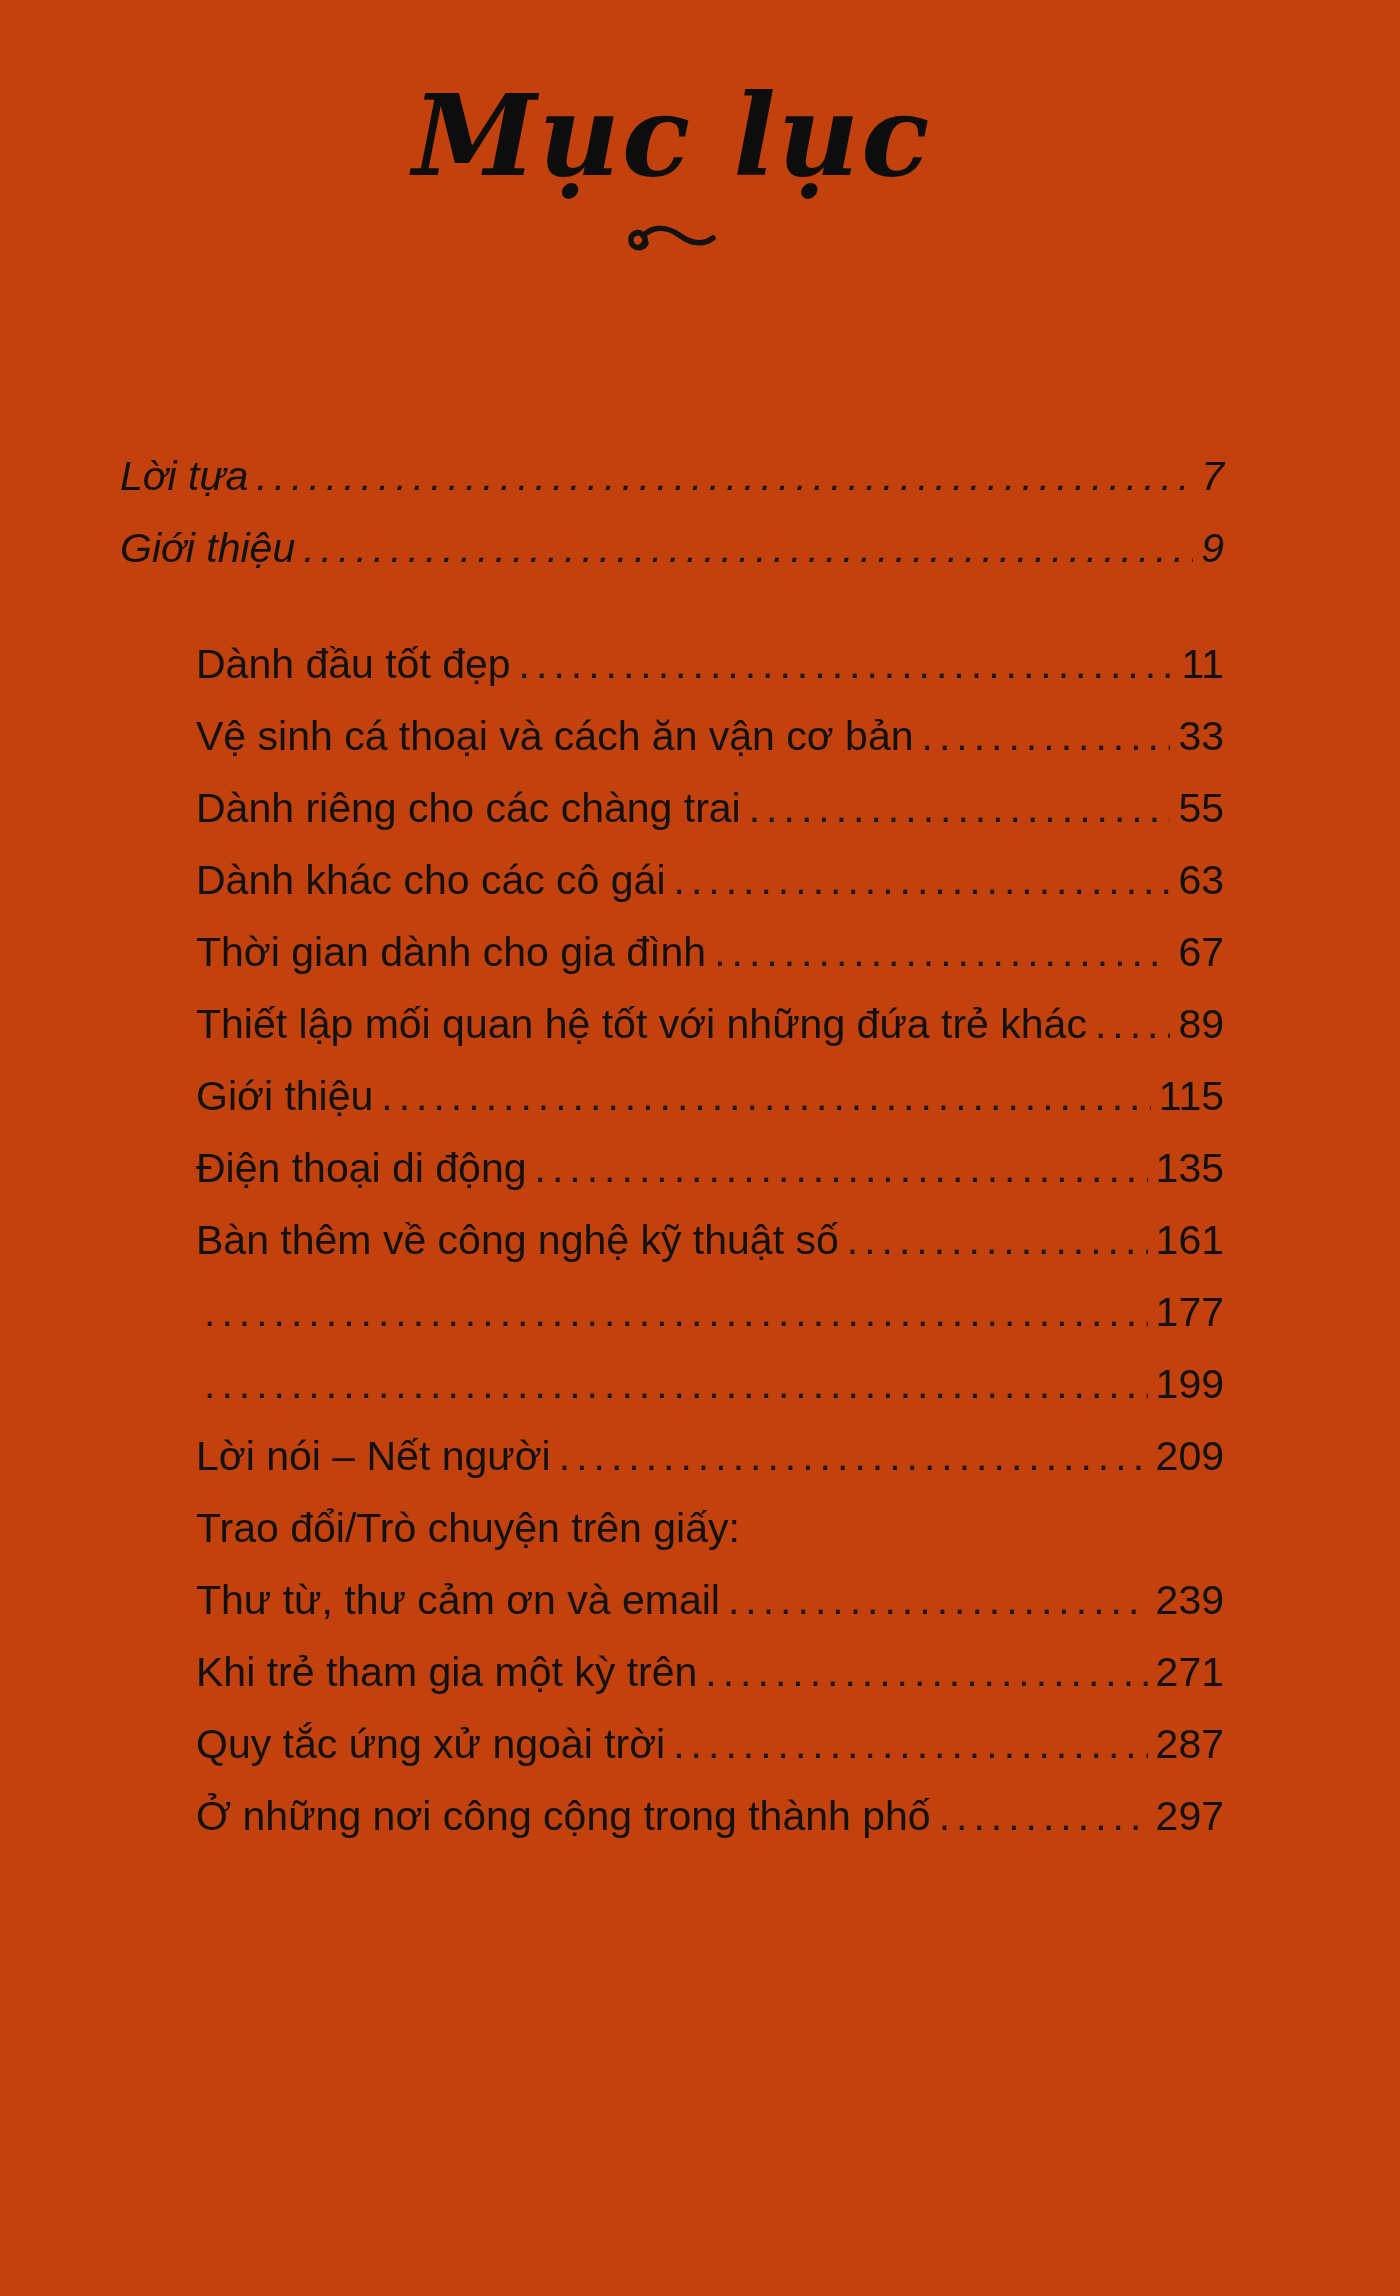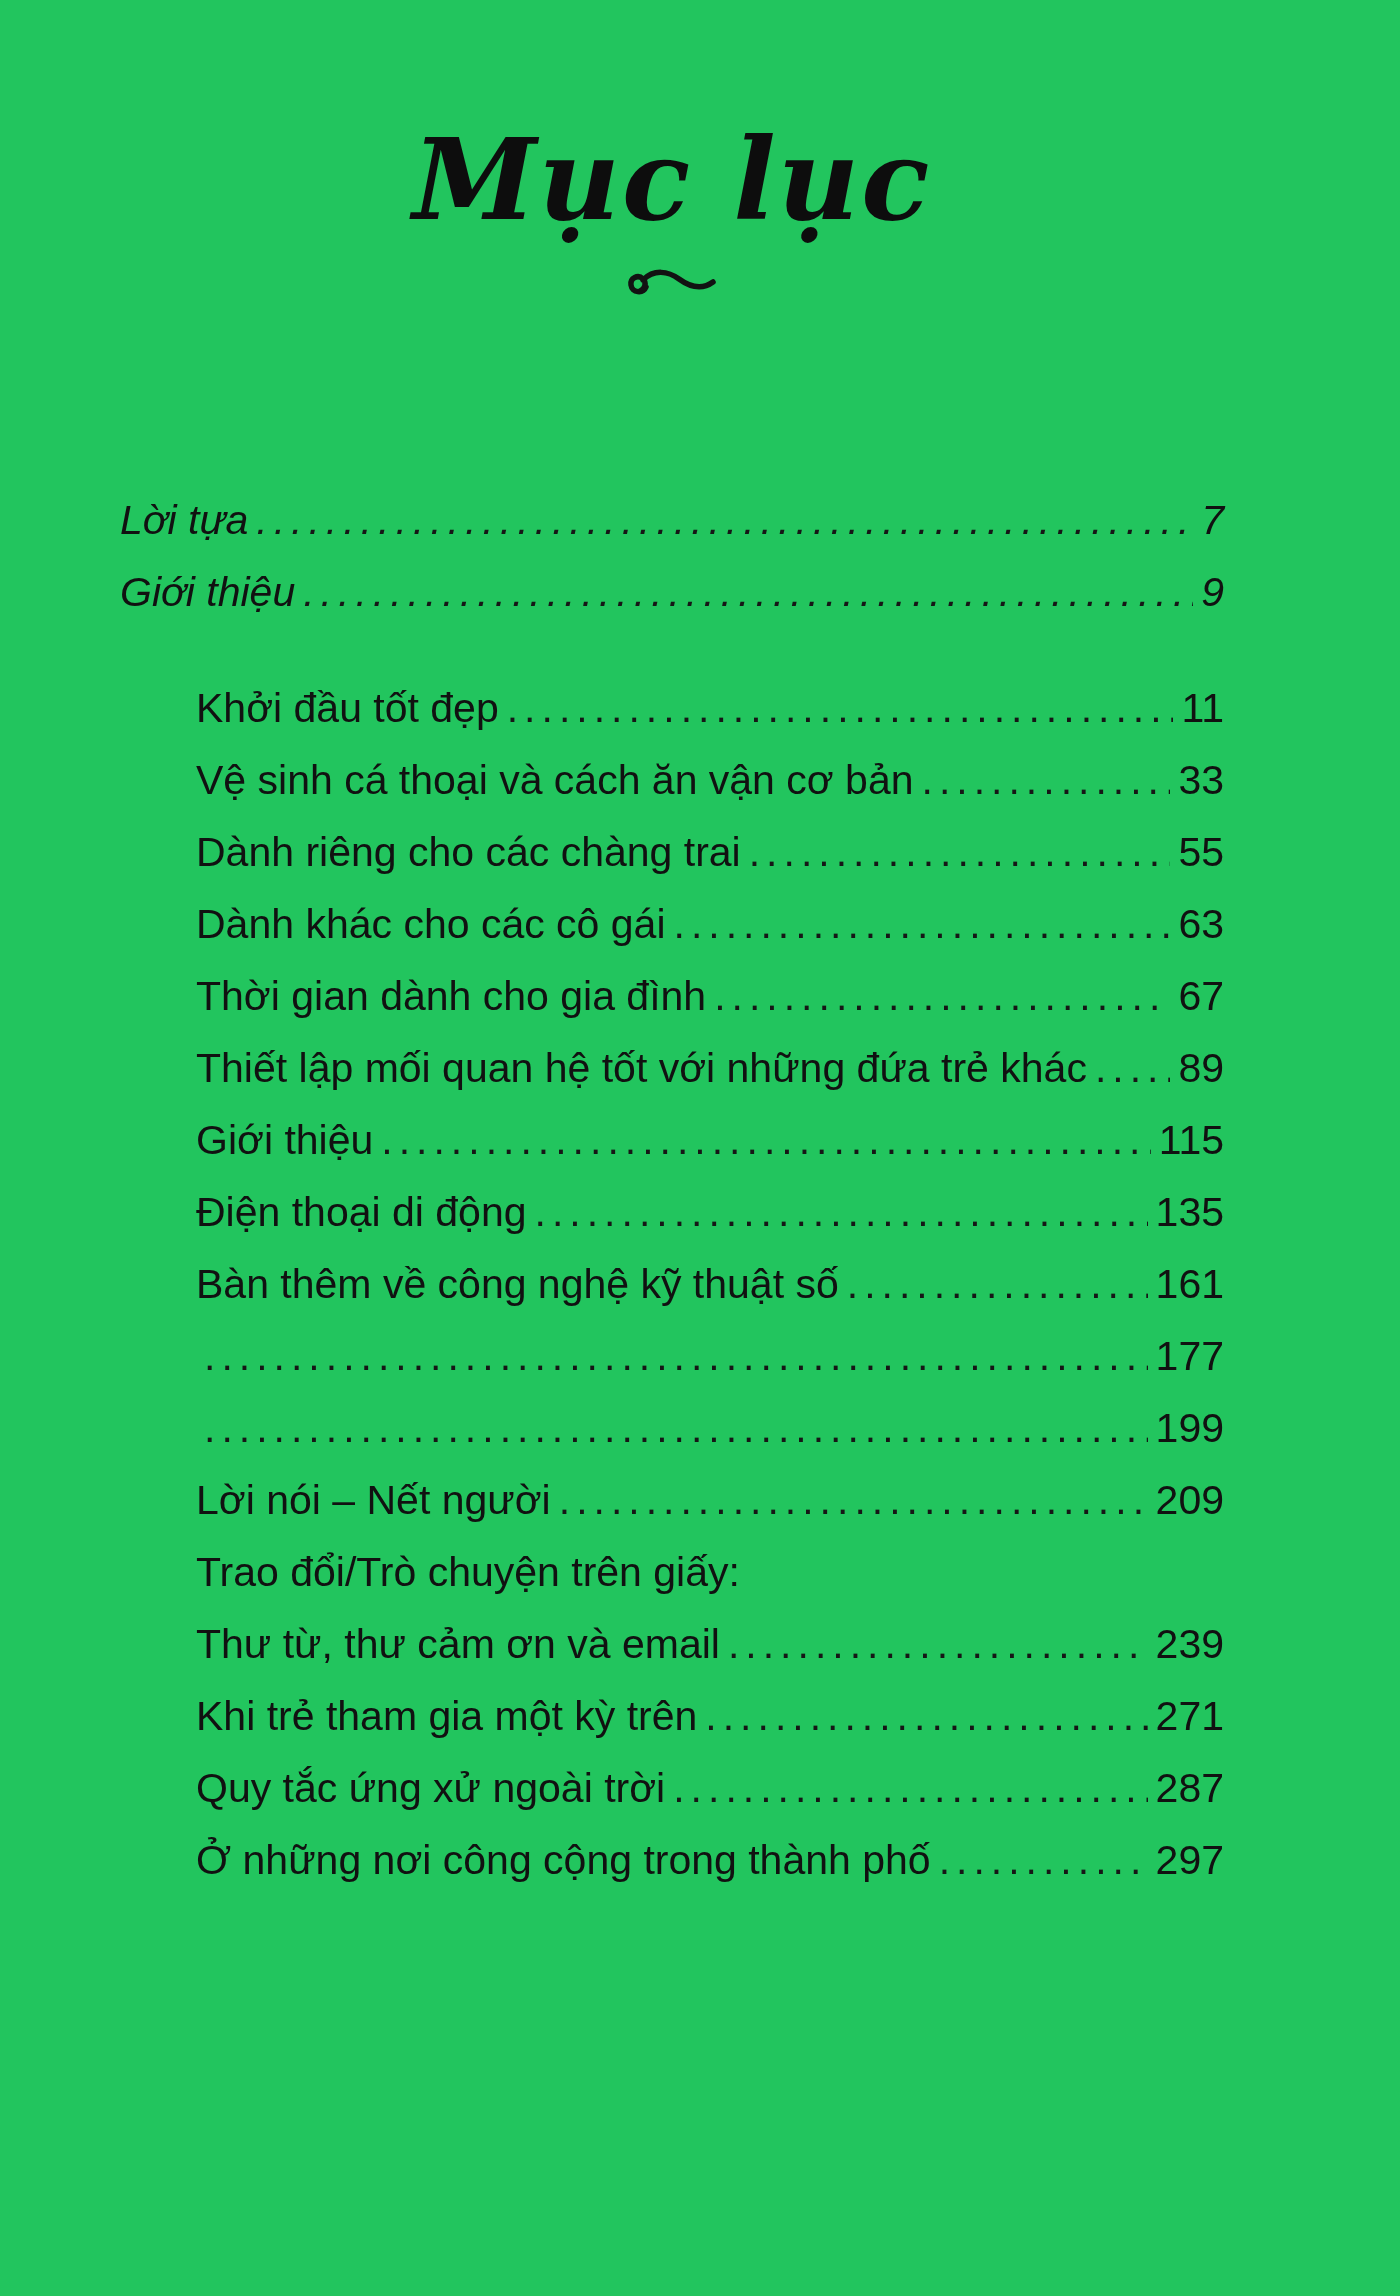--- a/index.html
+++ b/index.html
@@ -4,23 +4,23 @@
 <style>
   html, body {
     margin: 0;
     padding: 0;
     background: #ffffff;
   }
   .page {
     position: relative;
     width: 1400px;
     height: 2296px;
-    background: #22c55e;
+    background: #c2410c;
     box-sizing: border-box;
-    padding: 120px 176px 0 120px;
+    padding: 76px 176px 0 120px;
     font-family: "Liberation Sans", sans-serif;
     color: #111111;
     overflow: hidden;
   }
   .title {
     margin: 0;
     text-align: center;
     font-family: "DejaVu Serif", serif;
     font-style: italic;
     font-weight: bold;
@@ -94,21 +94,21 @@
       </div>
       <div class="toc-row">
         <span class="toc-title">Giới thiệu</span>
         <span class="toc-dots"></span>
         <span class="toc-page">9</span>
       </div>
     </div>
 
   <div class="toc-chapters" id="chapter-list">
       <div class="toc-row">
-        <span class="toc-title">Khởi đầu tốt đẹp</span>
+        <span class="toc-title">Dành đầu tốt đẹp</span>
         <span class="toc-dots"></span>
         <span class="toc-page">11</span>
       </div>
       <div class="toc-row">
         <span class="toc-title">Vệ sinh cá thoại và cách ăn vận cơ bản</span>
         <span class="toc-dots"></span>
         <span class="toc-page">33</span>
       </div>
       <div class="toc-row">
         <span class="toc-title">Dành riêng cho các chàng trai</span>

